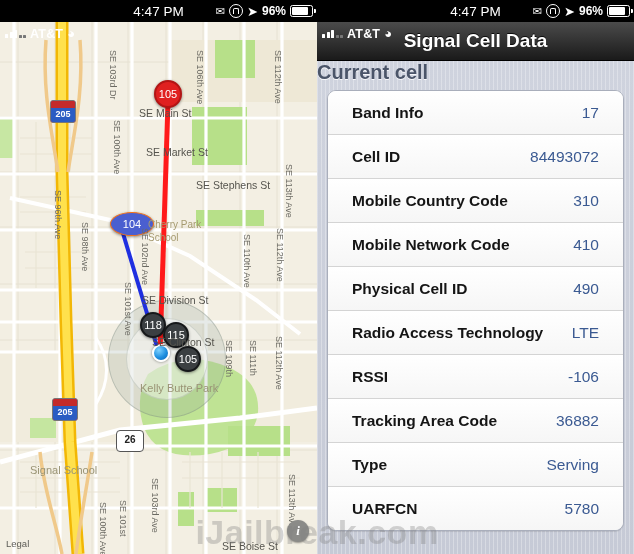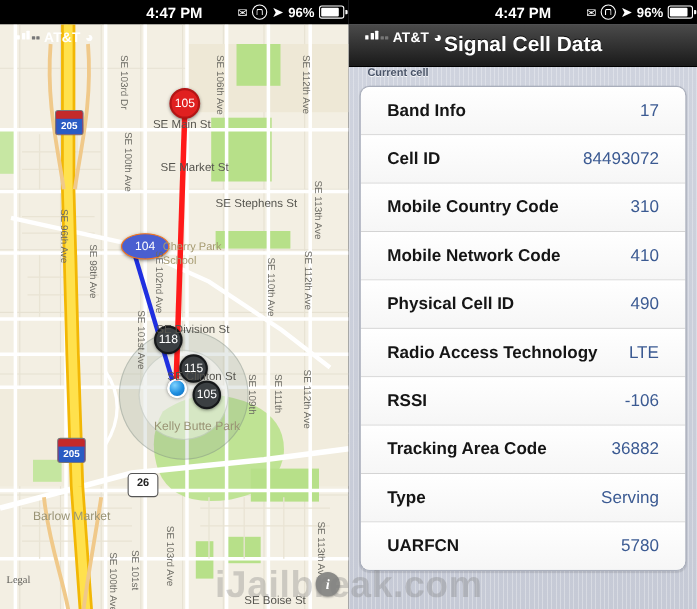--- a/index.html
+++ b/index.html
@@ -7,22 +7,22 @@
     width:634px;height:554px;overflow:hidden;
     font-family:"Liberation Sans","DejaVu Sans",sans-serif;
     background:#000;
   }
   .screen{position:relative;width:634px;height:554px;display:flex;}
 
   
   .map-pane{position:relative;width:317px;height:554px;overflow:hidden;background:#000;}
   .statusbar{position:relative;height:22px;background:#000;color:#fff;
              display:flex;align-items:center;font-size:13px;font-weight:bold;z-index:60;}
-  .sb-left{display:flex;align-items:flex-start;gap:4px;padding-left:15px;margin-top:45px;}
-  .sb-center{position:absolute;left:0;right:0;text-align:center;font-size:13.5px;font-weight:bold;}
+  .sb-left{display:flex;align-items:center;gap:4px;padding-left:5px;margin-top:45px;}
+  .sb-center{position:absolute;left:0;right:0;text-align:center;font-size:13.5px;font-weight:normal;}
   .sb-right{position:absolute;right:4px;display:flex;align-items:center;gap:4px;font-size:12.5px;}
   .bars{display:flex;align-items:flex-end;gap:1.5px;height:9px;}
   .bars i{display:block;width:3px;background:#fff;border-radius:0.5px;}
   .bars i:nth-child(1){height:4px}
   .bars i:nth-child(2){height:6px}
   .bars i:nth-child(3){height:8px}
   .bars i:nth-child(4){height:3px;background:#777}
   .bars i:nth-child(5){height:3px;background:#777}
   .carrier{font-size:12.5px;letter-spacing:.2px}
   .wifi{font-size:13px;line-height:1}
@@ -59,21 +59,21 @@
   .marker.blue{background:#4a5fd0;border:1px solid #f97316;width:44px;height:24px;
                box-shadow:0 1px 3px rgba(0,0,0,.45);}
   .marker.dark{background:#3b3f42;border:2px solid #16181a;width:26px;height:26px;
                box-shadow:0 1px 3px rgba(0,0,0,.45);}
   .accuracy{position:absolute;border-radius:50%;background:rgba(140,160,150,.22);
             border:1px solid rgba(120,135,125,.35);}
   .userdot{position:absolute;width:14px;height:14px;border-radius:50%;
            background:radial-gradient(circle at 35% 30%,#7fd2ff 0%,#1e8fe0 55%,#0b63b5 100%);
            border:2px solid #fff;box-shadow:0 0 3px rgba(0,0,0,.5);}
 
-  .legal{position:absolute;left:6px;bottom:21px;font-size:9.5px;color:#5d5c57;font-family:Liberation Serif, serif;}
+  .legal{position:absolute;left:6px;bottom:5px;font-size:9.5px;color:#5d5c57;}
   .infobtn{position:absolute;right:8px;bottom:12px;width:22px;height:22px;border-radius:50%;
            background:#8b8b88;color:#fff;font-size:13px;font-style:italic;font-weight:bold;
            display:flex;align-items:center;justify-content:center;
            font-family:"Liberation Serif",serif;box-shadow:0 1px 2px rgba(0,0,0,.4);}
 
   
   .list-pane{position:relative;width:317px;height:554px;overflow:hidden;
              background:#c9cdd8;}
   .navbar{height:38px;background:linear-gradient(#4b4b4b,#1a1a1a);
           position:relative;display:flex;align-items:center;border-bottom:1px solid #000;}
@@ -82,21 +82,21 @@
   .done{position:relative;z-index:5;margin-left:10px;
         background:linear-gradient(#5a9cf0,#1e63d8);border:1px solid #12357f;
         border-radius:5px;color:#fff;font-size:14px;font-weight:bold;
         padding:5px 13px;text-shadow:0 -1px 0 rgba(0,0,0,.45);
         box-shadow:inset 0 1px 0 rgba(255,255,255,.35);}
 
   .listbody{position:absolute;top:61px;left:0;right:0;bottom:0;
             background:
               repeating-linear-gradient(90deg,rgba(255,255,255,.30) 0 1px,rgba(0,0,0,0) 1px 4px),
               linear-gradient(#cfd3de,#c6cad6);}
-  .sechead{padding:0 0 6px 17px;color:#4b5569;font-size:10px;font-weight:bold;
+  .sechead{padding:0 0 6px 0;color:#4b5569;font-size:20px;font-weight:bold;
            text-shadow:0 1px 0 rgba(255,255,255,.8);}
   .group{margin:0 10px;background:#fff;border:1px solid #a9aebb;border-radius:9px;
          overflow:hidden;box-shadow:0 1px 1px rgba(0,0,0,.10);}
   .row{display:flex;align-items:center;justify-content:space-between;
        height:43px;padding:0 24px;border-bottom:1px solid #d4d4d4;
        background:linear-gradient(#ffffff,#f6f6f6);}
   .row:last-child{border-bottom:none;}
   .rlabel{font-size:15.5px;font-weight:bold;color:#151515;}
   .rvalue{font-size:15.5px;color:#3b5a92;font-weight:normal;}
 
@@ -199,21 +199,21 @@
         <div class="bot">205</div>
       </div>
       <div class="shield" style="left:52px;top:376px;">
         <div class="top"></div>
         <div class="bot">205</div>
       </div>
       <div class="shield-us" style="left:116px;top:408px;">26</div>
 
       <div class="marker red" style="left:154px;top:58px;">105</div>
       <div class="marker blue" style="left:110px;top:190px;">104</div>
-      <div class="marker dark" style="left:140px;top:274px;">118</div>
+      <div class="marker dark" style="left:140px;top:290px;">118</div>
       <div class="marker dark" style="left:163px;top:300px;">115</div>
       <div class="marker dark" style="left:175px;top:324px;">105</div>
 
       <div class="maplabel vert" style="left:118px;top:28px;">SE 103rd Dr</div>
       <div class="maplabel vert" style="left:205px;top:28px;">SE 106th Ave</div>
       <div class="maplabel vert" style="left:283px;top:28px;">SE 112th Ave</div>
       <div class="maplabel big" style="left:139px;top:85px;">SE Main St</div>
       <div class="maplabel vert" style="left:122px;top:98px;">SE 100th Ave</div>
       <div class="maplabel big" style="left:146px;top:124px;">SE Market St</div>
       <div class="maplabel big" style="left:196px;top:157px;">SE Stephens St</div>
@@ -224,21 +224,21 @@
       <div class="maplabel vert" style="left:150px;top:206px;">SE 102nd Ave</div>
       <div class="maplabel vert" style="left:252px;top:212px;">SE 110th Ave</div>
       <div class="maplabel vert" style="left:285px;top:206px;">SE 112th Ave</div>
       <div class="maplabel vert" style="left:133px;top:260px;">SE 101st Ave</div>
       <div class="maplabel big" style="left:142px;top:272px;">SE Division St</div>
       <div class="maplabel big" style="left:152px;top:314px;">SE Clinton St</div>
       <div class="maplabel vert" style="left:234px;top:318px;">SE 109th</div>
       <div class="maplabel vert" style="left:258px;top:318px;">SE 111th</div>
       <div class="maplabel vert" style="left:284px;top:314px;">SE 112th Ave</div>
       <div class="maplabel park" style="left:140px;top:360px;">Kelly Butte Park</div>
-      <div class="maplabel park" style="left:30px;top:442px;">Barlow Market</div>
+      <div class="maplabel park" style="left:30px;top:442px;">Signal School</div>
       <div class="maplabel vert" style="left:108px;top:480px;">SE 100th Ave</div>
       <div class="maplabel vert" style="left:128px;top:478px;">SE 101st</div>
       <div class="maplabel vert" style="left:160px;top:456px;">SE 103rd Ave</div>
       <div class="maplabel vert" style="left:297px;top:452px;">SE 113th Ave</div>
       <div class="maplabel big" style="left:222px;top:518px;">SE Boise St</div>
 
       <div class="legal">Legal</div>
       <div class="infobtn">i</div>
     </div>
   </div>

